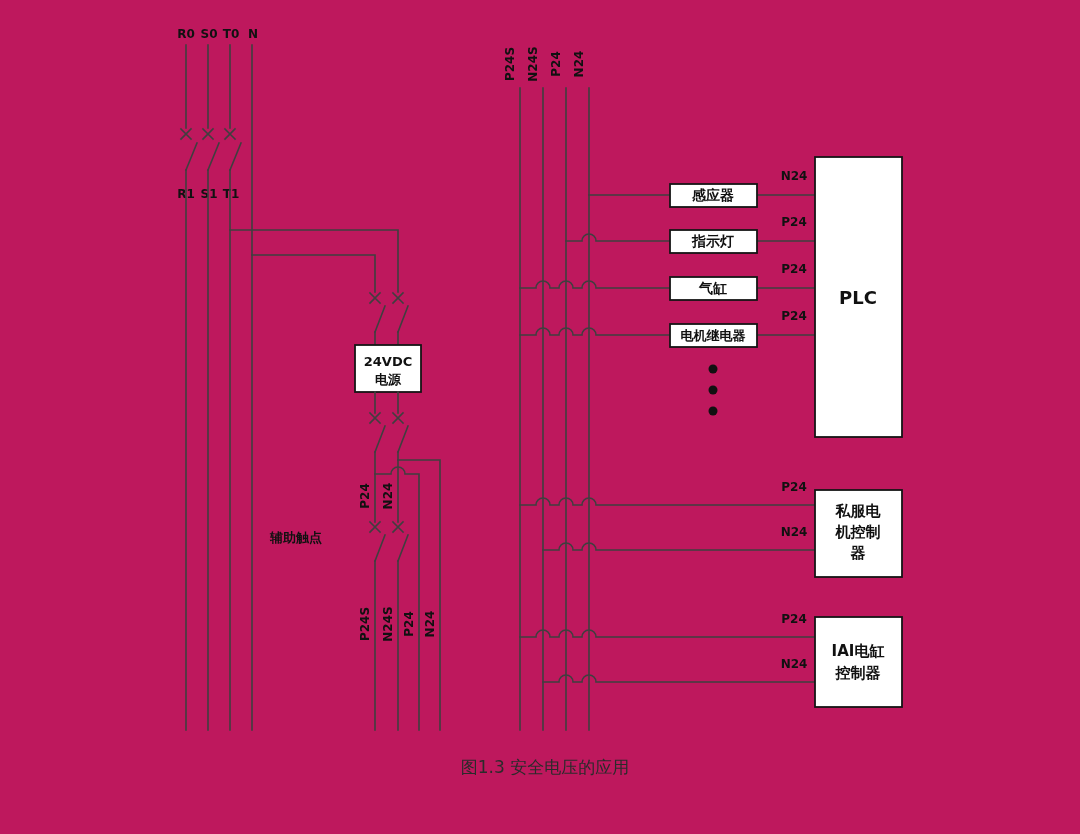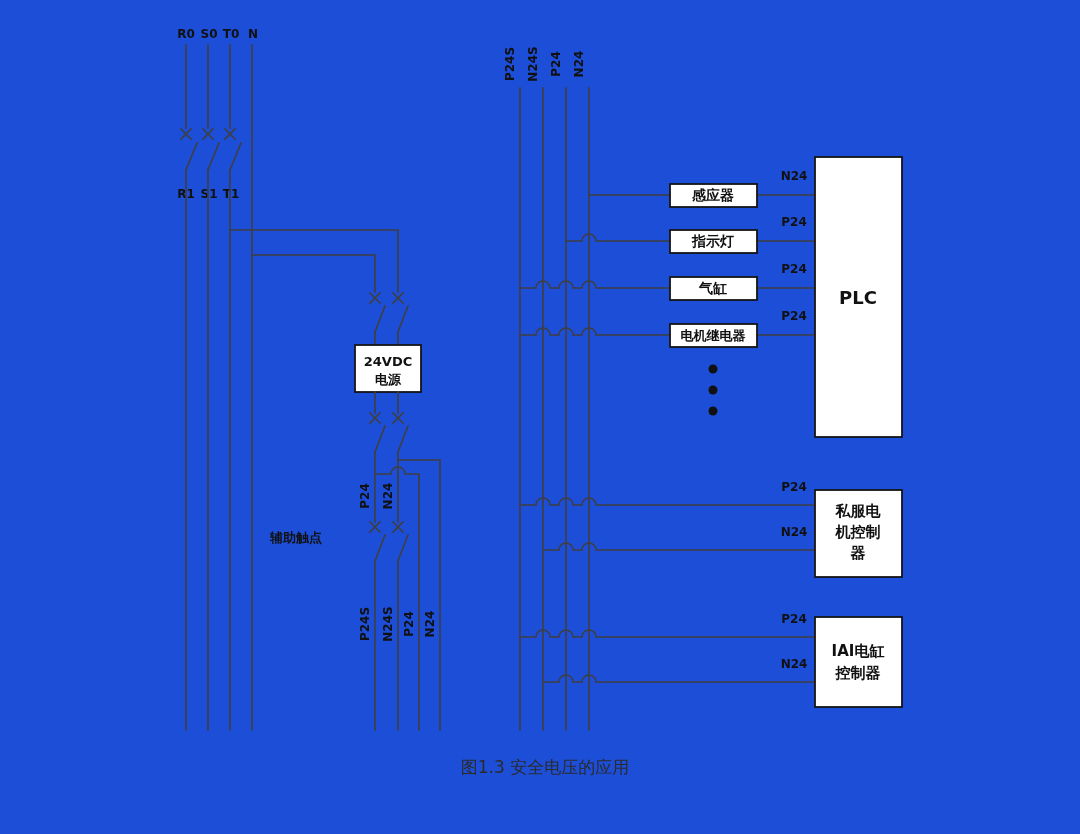--- a/index.html
+++ b/index.html
@@ -1,16 +1,16 @@
 <!DOCTYPE html>
 <html><head>
 <meta charset="utf-8">
 <style>
   html,body { margin:0; padding:0; background:#ffffff; }
-  .page { width:1080px; height:834px; position:relative; background:#1d4ed8; }
+  .page { width:1080px; height:834px; position:relative; background:#be185d; }
   svg { font-family:"DejaVu Sans", sans-serif; }
   .w    { stroke:#3f3f3f; stroke-width:1.6; fill:none; stroke-linecap:square; }
   .box  { stroke:#151515; stroke-width:1.8; fill:#ffffff; }
   .t12b { font-size:12px; font-weight:bold; fill:#111; text-anchor:middle; }
   .t13b { font-size:13px; font-weight:bold; fill:#111; text-anchor:middle; }
   .t14b { font-size:14px; font-weight:bold; fill:#111; text-anchor:middle; }
   .t15b { font-size:15px; font-weight:bold; fill:#111; text-anchor:middle; }
   .t18b { font-size:18px; font-weight:bold; fill:#111; text-anchor:middle; }
   .cap  { font-size:17px; fill:#2b2b2b; text-anchor:middle; }
   .dot  { fill:#111; stroke:none; }

